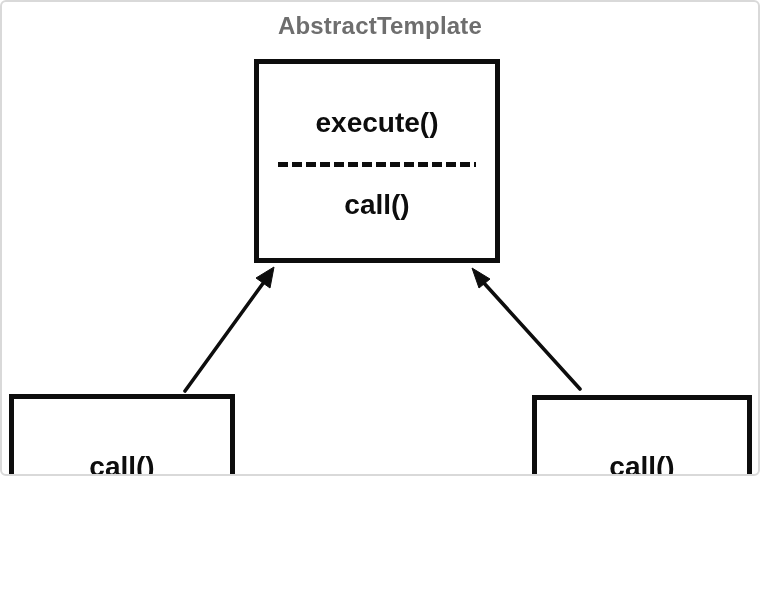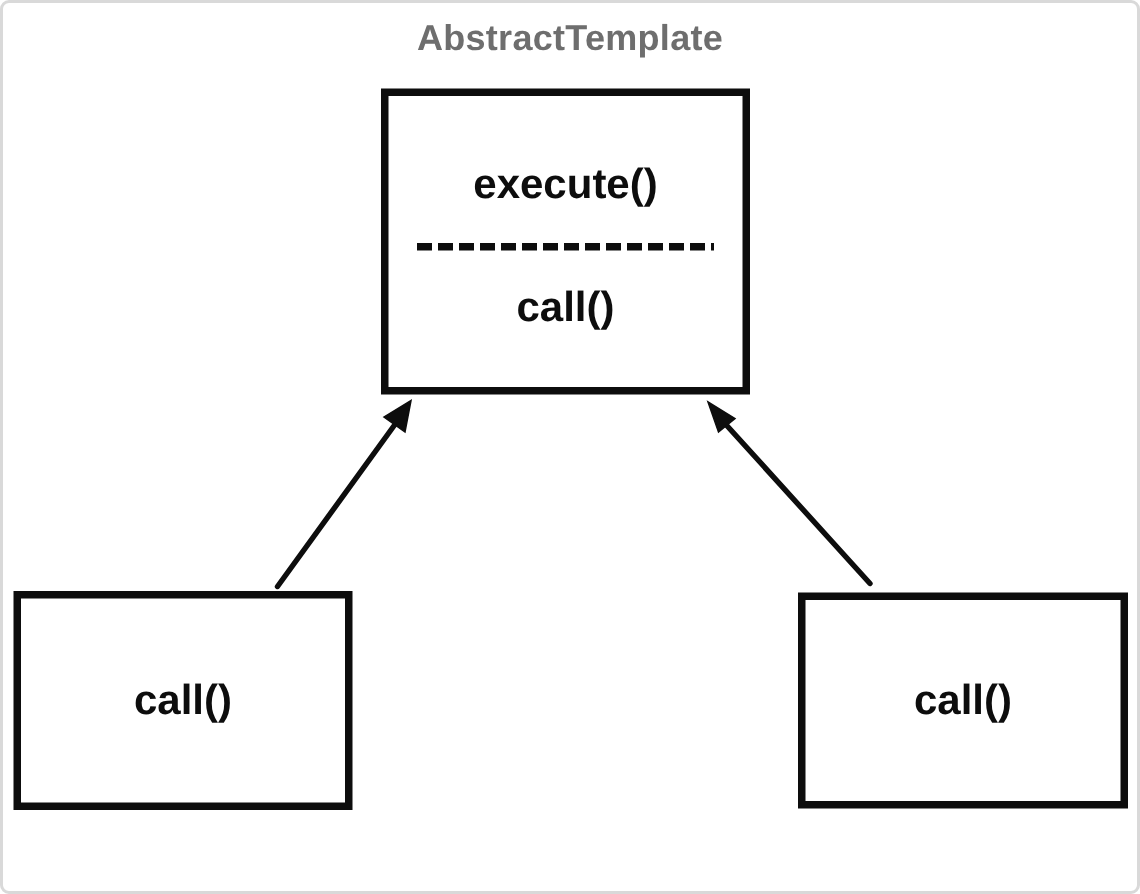--- a/index.html
+++ b/index.html
@@ -1,19 +1,19 @@
 <!DOCTYPE html>
 <html><head>
 <meta charset="utf-8">
 <style>
   html, body { margin: 0; padding: 0; background: #ffffff; }
   .canvas {
     position: relative;
     width: 760px;
-    height: 596px;
+    height: 476px;
     background: #ffffff;
     border: 2px solid #d9d9d9;
     border-radius: 6px;
     box-sizing: border-box;
     overflow: hidden;
     font-family: "Liberation Sans", "DejaVu Sans", sans-serif;
   }
   .class-title {
     position: absolute;
     top: 10px; left: 0; right: 0;

